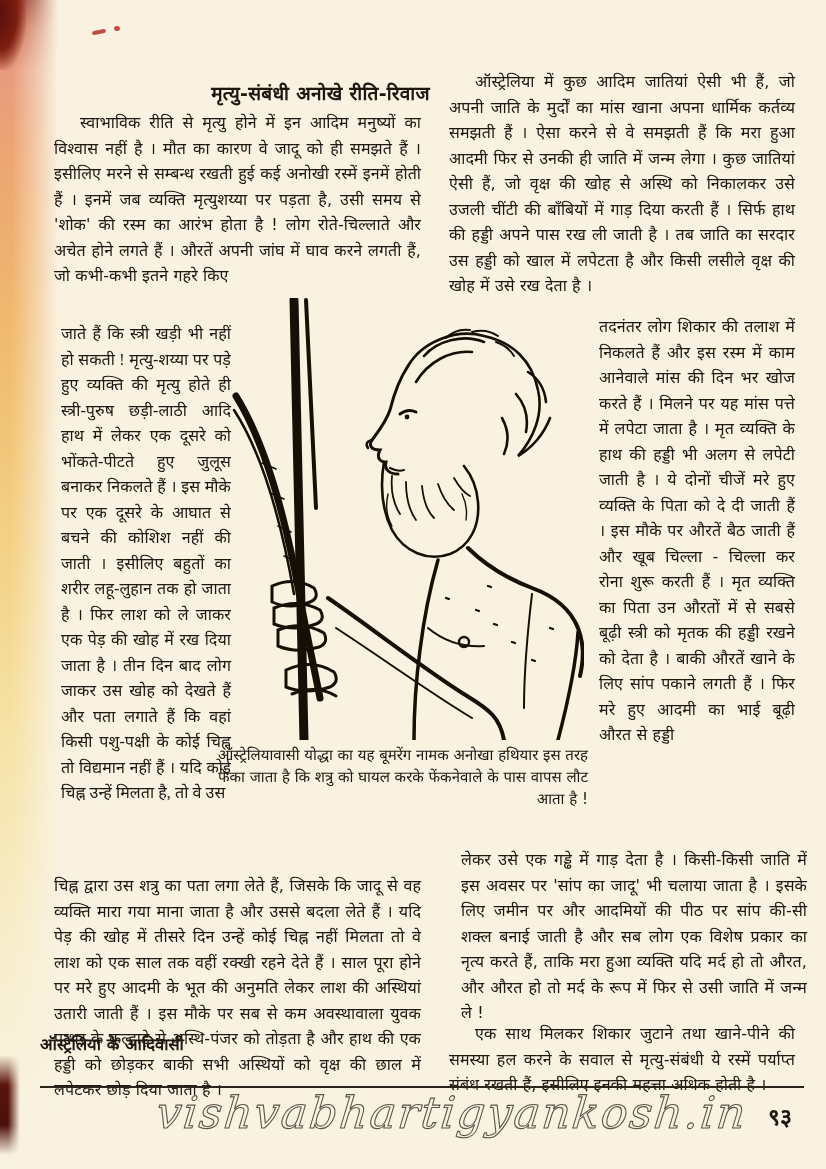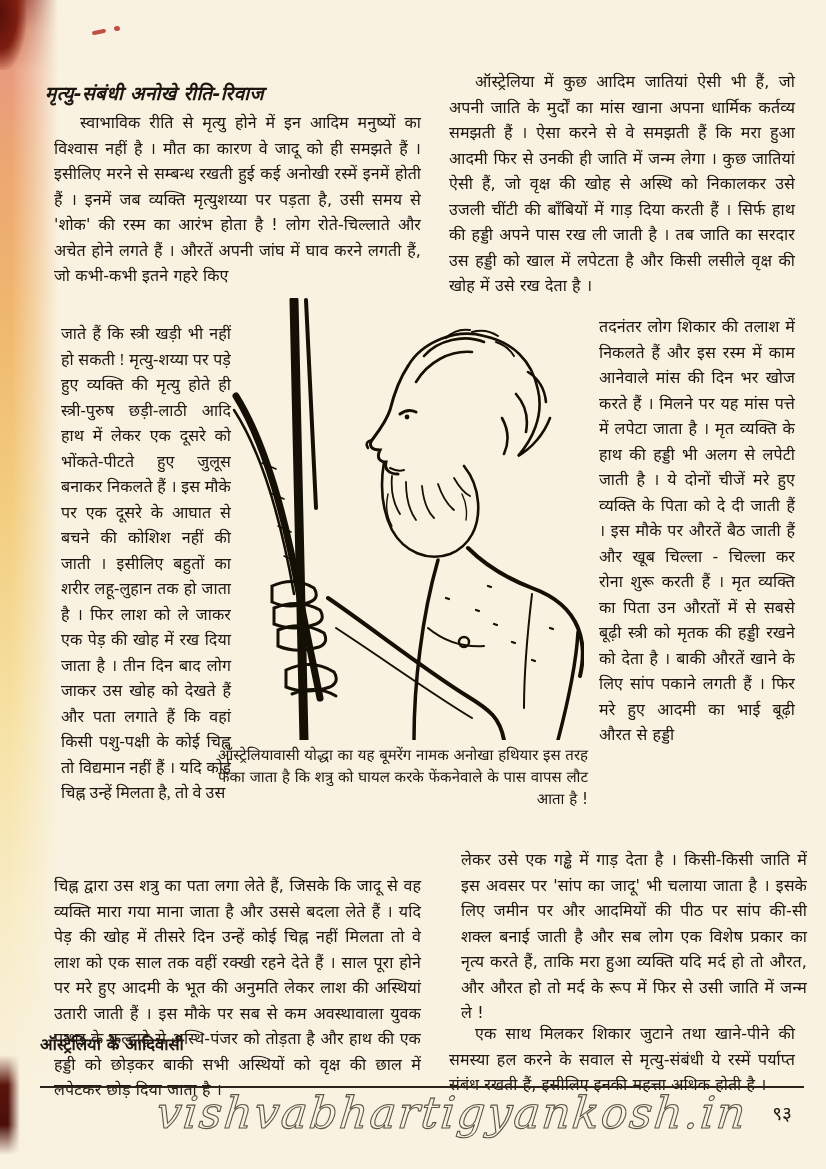--- a/index.html
+++ b/index.html
@@ -29,33 +29,33 @@
   .red-mark{position:absolute;background:#b8322a;border-radius:2px;transform:rotate(-12deg);opacity:.85;}
   .red-mark.m1{left:92px;top:30px;width:14px;height:4px;}
   .red-mark.m2{left:114px;top:26px;width:6px;height:5px;border-radius:50%;}
 
   
   .tb{position:absolute;text-align:justify;font-size:16px;line-height:25.5px;letter-spacing:.1px;}
   .tb p{margin:9px;}
   .indent{text-indent:26px;}
   .heading{
     position:absolute;left:45px;top:80px;width:385px;
-    font-size:19px;font-weight:bold;text-align:left;letter-spacing:.3px;font-style:italic;
+    font-size:19px;font-weight:bold;text-align:right;letter-spacing:.3px;
   }
   .caption{
     position:absolute;left:216px;top:744px;width:372px;
     font-size:15px;line-height:22px;text-align:right;
   }
   .illustration{position:absolute;left:232px;top:298px;width:352px;height:442px;}
   .illustration svg{width:100%;height:100%;}
 
   
   .footer-rule{position:absolute;left:40px;top:1086px;width:764px;height:1.6px;background:#2a241c;}
   .footer-title{position:absolute;left:40px;top:1032px;font-size:16.5px;font-weight:bold;}
-  .footer-page{position:absolute;right:34px;top:1100px;font-size:19px;font-weight:normal;}
+  .footer-page{position:absolute;right:34px;top:1100px;font-size:23px;font-weight:bold;}
   .watermark{position:absolute;left:150px;top:1082px;width:600px;height:70px;pointer-events:none;}
 </style>
 </head>
 <body>
 
 <div class="edge-strip"></div>
 <div class="corner-blot-top"></div>
 <div class="corner-blot-bottom"></div>
 <div class="red-mark m1"></div>
 <div class="red-mark m2"></div>

